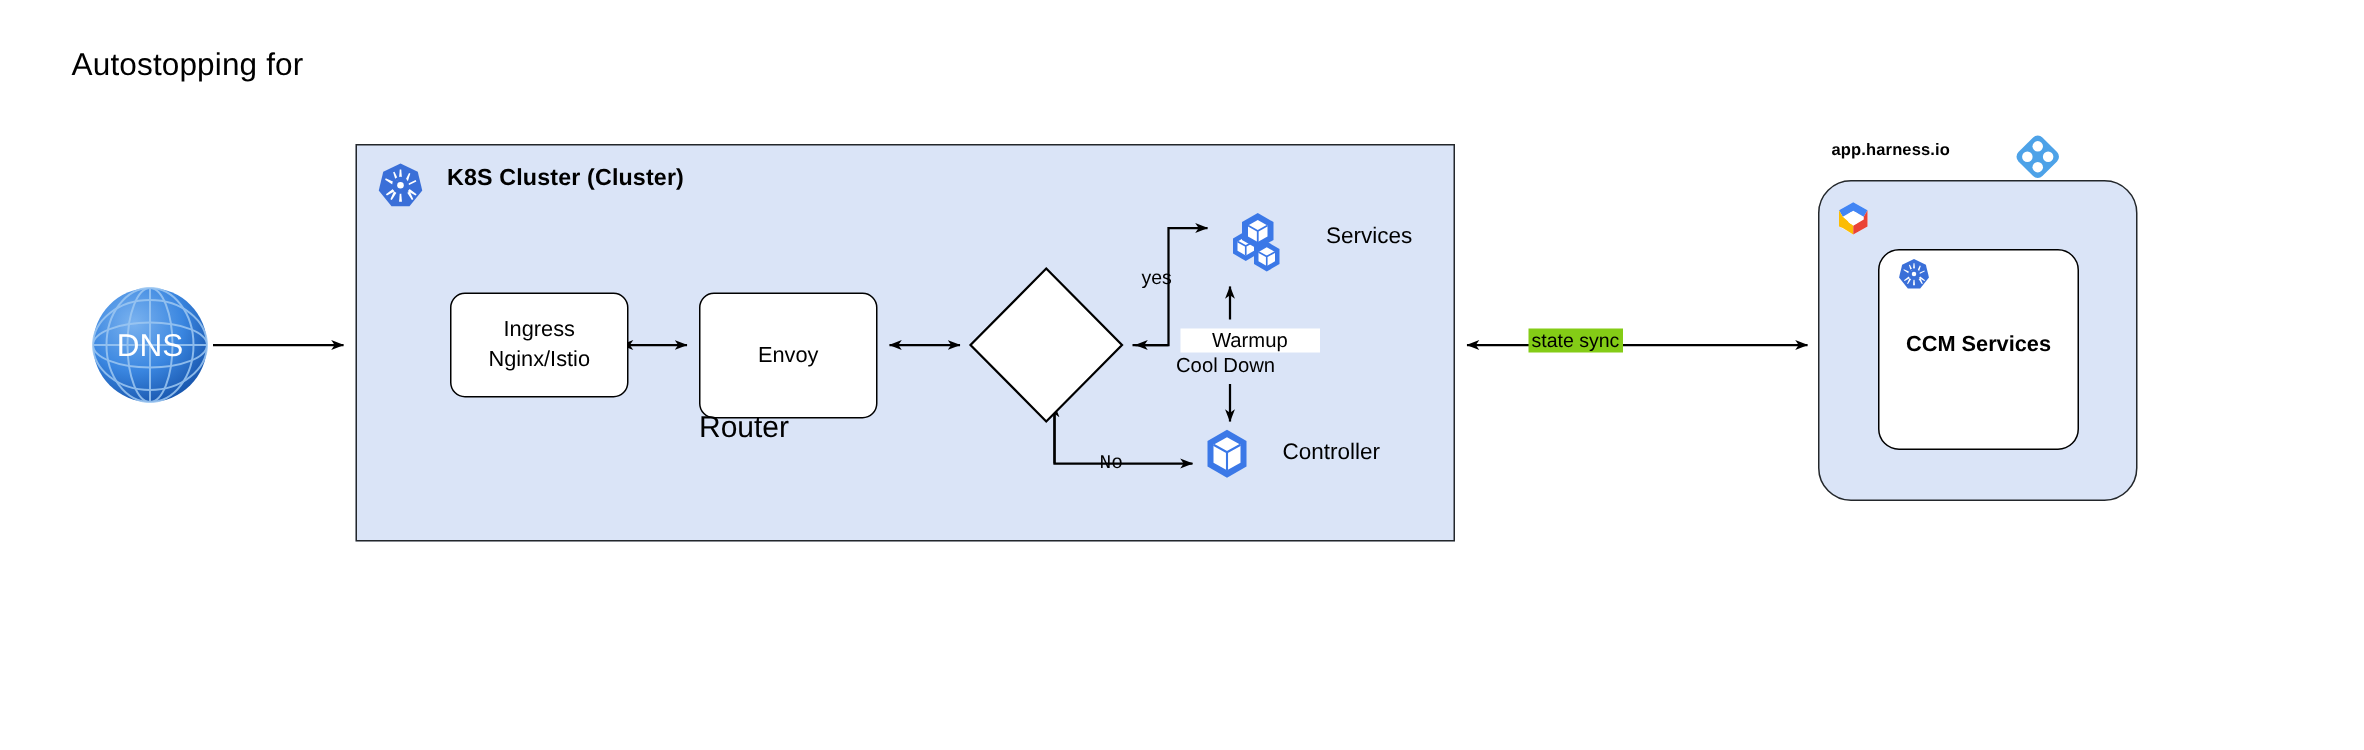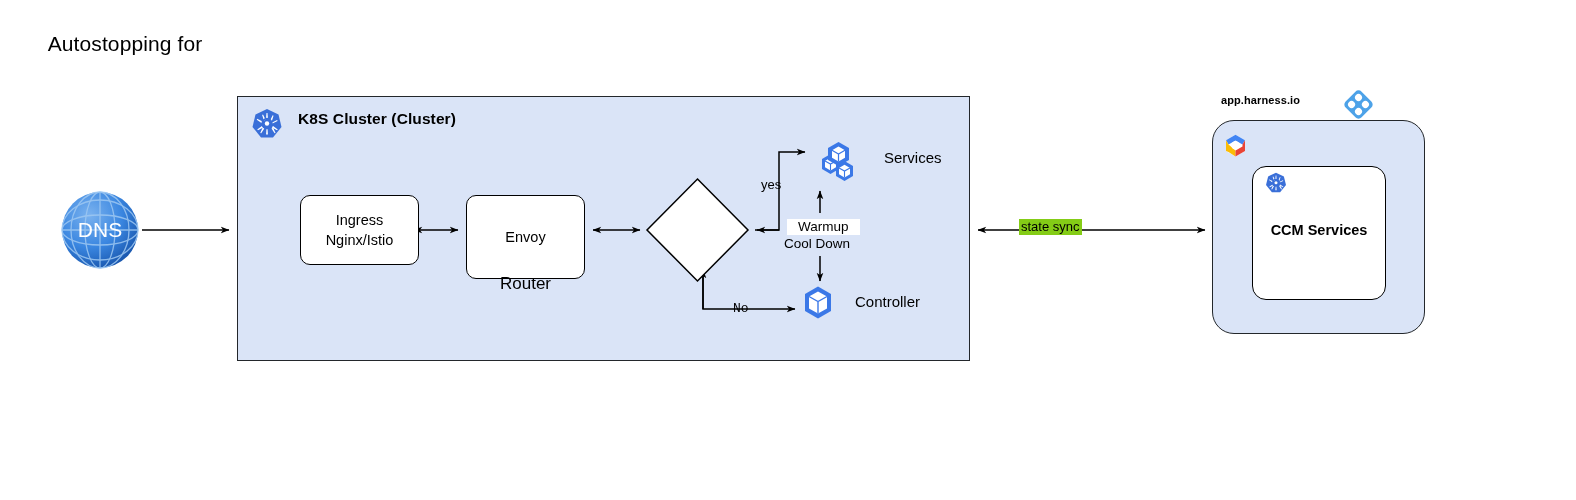--- a/index.html
+++ b/index.html
@@ -64,21 +64,21 @@
     align-items: center;
     justify-content: center;
     text-align: center;
     font-size: 14.5px;
     line-height: 20px;
   }
   #ingress-box { left: 280px; top: 195px; width: 119px; height: 70px; margin-left: 20px; }
   #envoy-box   { left: 466px; top: 195px; width: 119px; height: 84px; }
   #router-label {
     left: 466px; top: 274px; width: 119px;
-    text-align: center; font-size: 17px;
+    text-align: left; font-size: 20px;
   }
 
   
   #decision-diamond {
     left: 645px;
     top: 177px;
     width: 105px;
     height: 106px;
   }
   #decision-diamond svg { display:block; }
@@ -93,21 +93,21 @@
   .edge-label {
     font-size: 13px;
     line-height: 16px;
     white-space: nowrap;
   }
   #yes-label  { left: 761px; top: 177px; }
   #no-label   { left: 733px; top: 301px; font-family: Liberation Mono, monospace; }
   #warmup-label {
     left: 787px; top: 219px;
     background: #ffffff;
-    padding: 0 11px;
+    padding: 0 21px;
     font-size: 13.5px;
   }
   #cooldown-label { left: 784px; top: 236px; font-size: 13.5px; }
   #statesync-label {
     left: 1019px; top: 219px;
     background: #84cc16;
     padding: 0 2px;
     font-size: 13px;
   }
 

